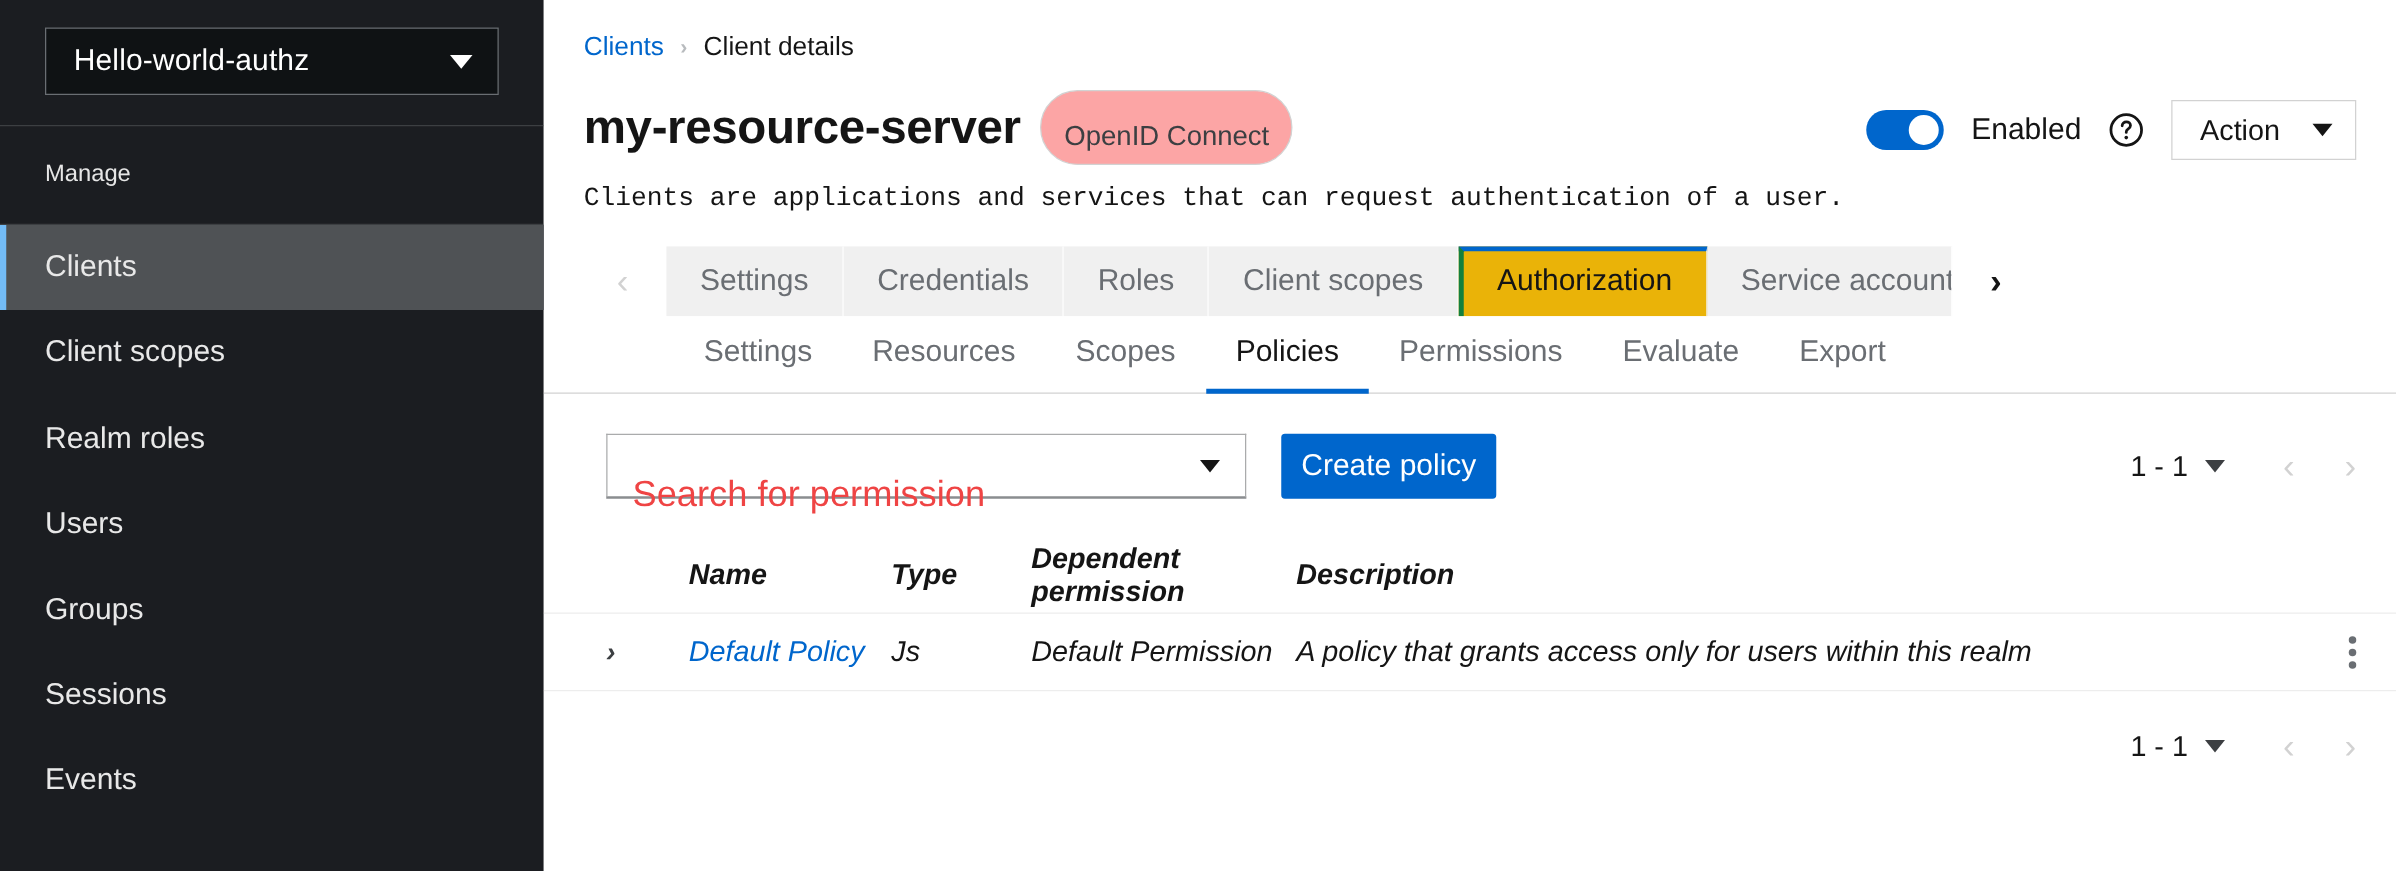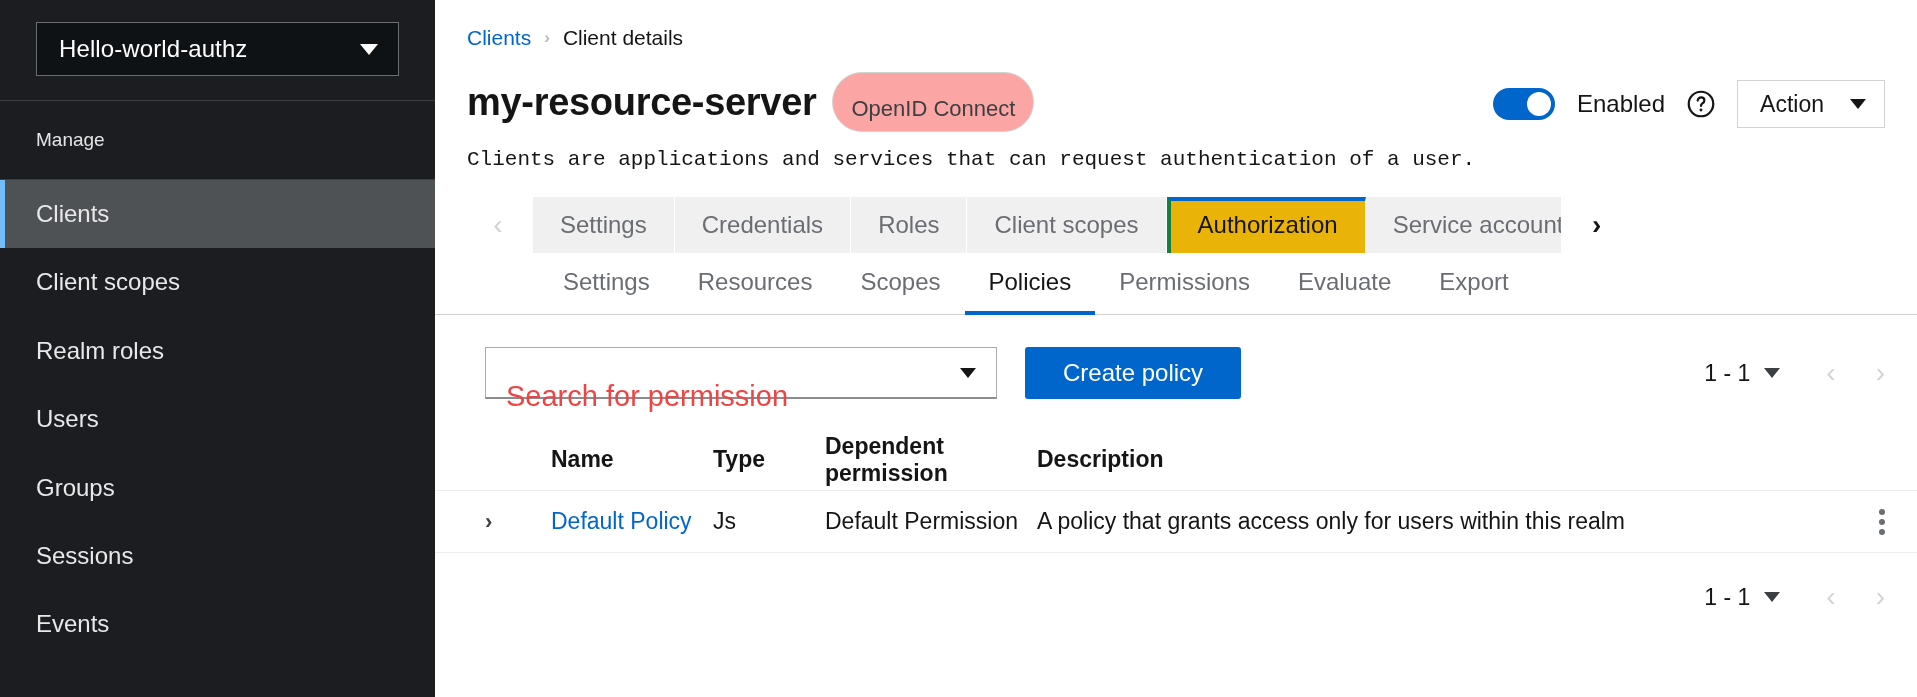--- a/index.html
+++ b/index.html
@@ -124,37 +124,37 @@
              gap: 28px; }
   .search-select {
     width: 512px; height: 52px; border: 1px solid #aaabac;
     border-bottom: 2px solid #8a8d90; background: #ffffff;
     display: flex; align-items: center; justify-content: space-between;
     padding: 0 20px 0 20px; cursor: pointer;
   }
   .search-select-label { font-size: 29px; color: #ef4444; margin-top: 48px; }
   .create-btn {
     background: #0066cc; color: #ffffff; border: none; height: 52px;
-    padding: 0 38px; font-size: 24px; cursor: pointer; border-radius: 3px;
+    padding: 0 16px; font-size: 24px; cursor: pointer; border-radius: 3px;
     font-family: "Liberation Sans", sans-serif;
   }
   .pagination { margin-left: auto; display: flex; align-items: center; gap: 30px; }
   .pag-count { display: flex; align-items: center; gap: 14px;
                font-size: 23px; color: #151515; cursor: pointer; }
   .pag-caret {
     width: 0; height: 0; border-left: 8px solid transparent;
     border-right: 8px solid transparent; border-top: 10px solid #3c3f42;
   }
   .pag-arrows { display: flex; align-items: center; gap: 40px;
                 padding-left: 16px; }
   .pag-arrow { font-size: 28px; color: #d2d2d2; cursor: pointer;
                user-select: none; }
 
   
-  .table { width: 100%; }
+  .table { width: 100%; font-style: italic; }
   .thead { display: flex; align-items: center; height: 62px;
            border-bottom: 1px solid #ededed; padding-left: 50px; }
   .trow { display: flex; align-items: center; height: 62px;
           border-bottom: 1px solid #ededed; padding-left: 50px; }
   .c-expand { width: 66px; display: flex; align-items: center;
               justify-content: flex-start; color: #3c3f42; font-size: 22px;
               font-weight: bold; cursor: pointer; }
   .c-name { width: 162px; font-size: 23px; color: #151515; }
   .c-name a { color: #0066cc; text-decoration: none; cursor: pointer; }
   .c-type { width: 112px; font-size: 23px; color: #151515; }

